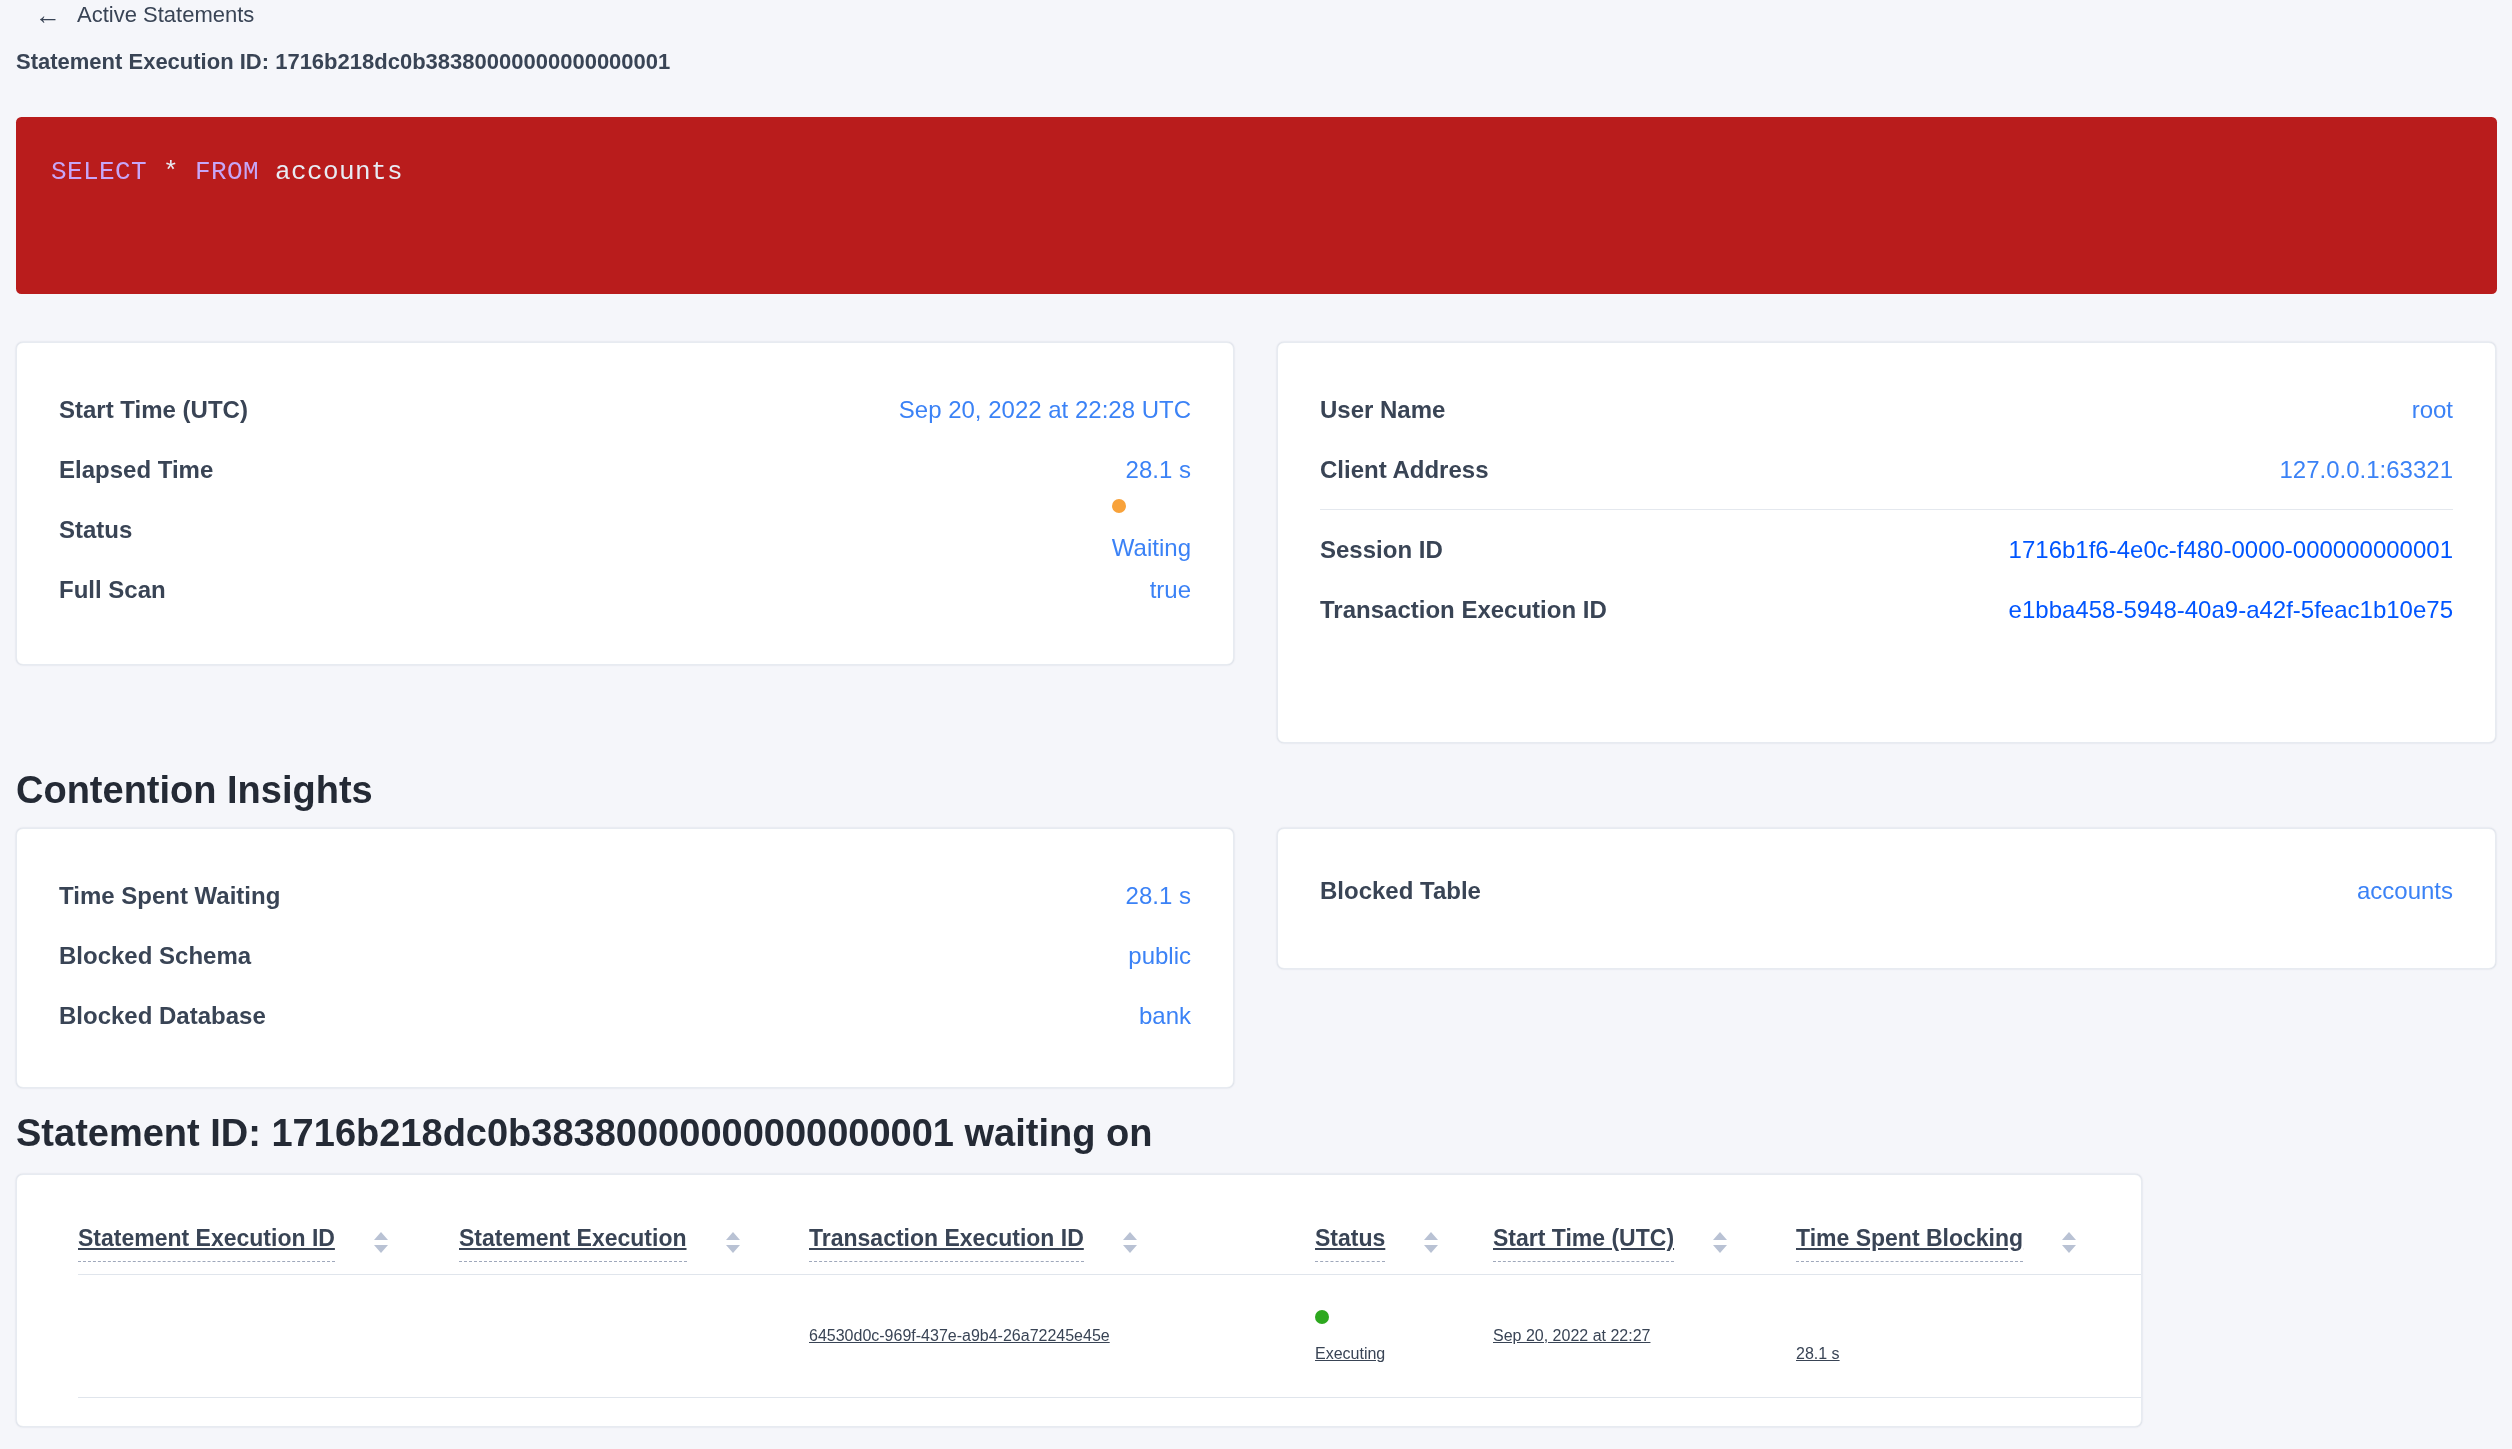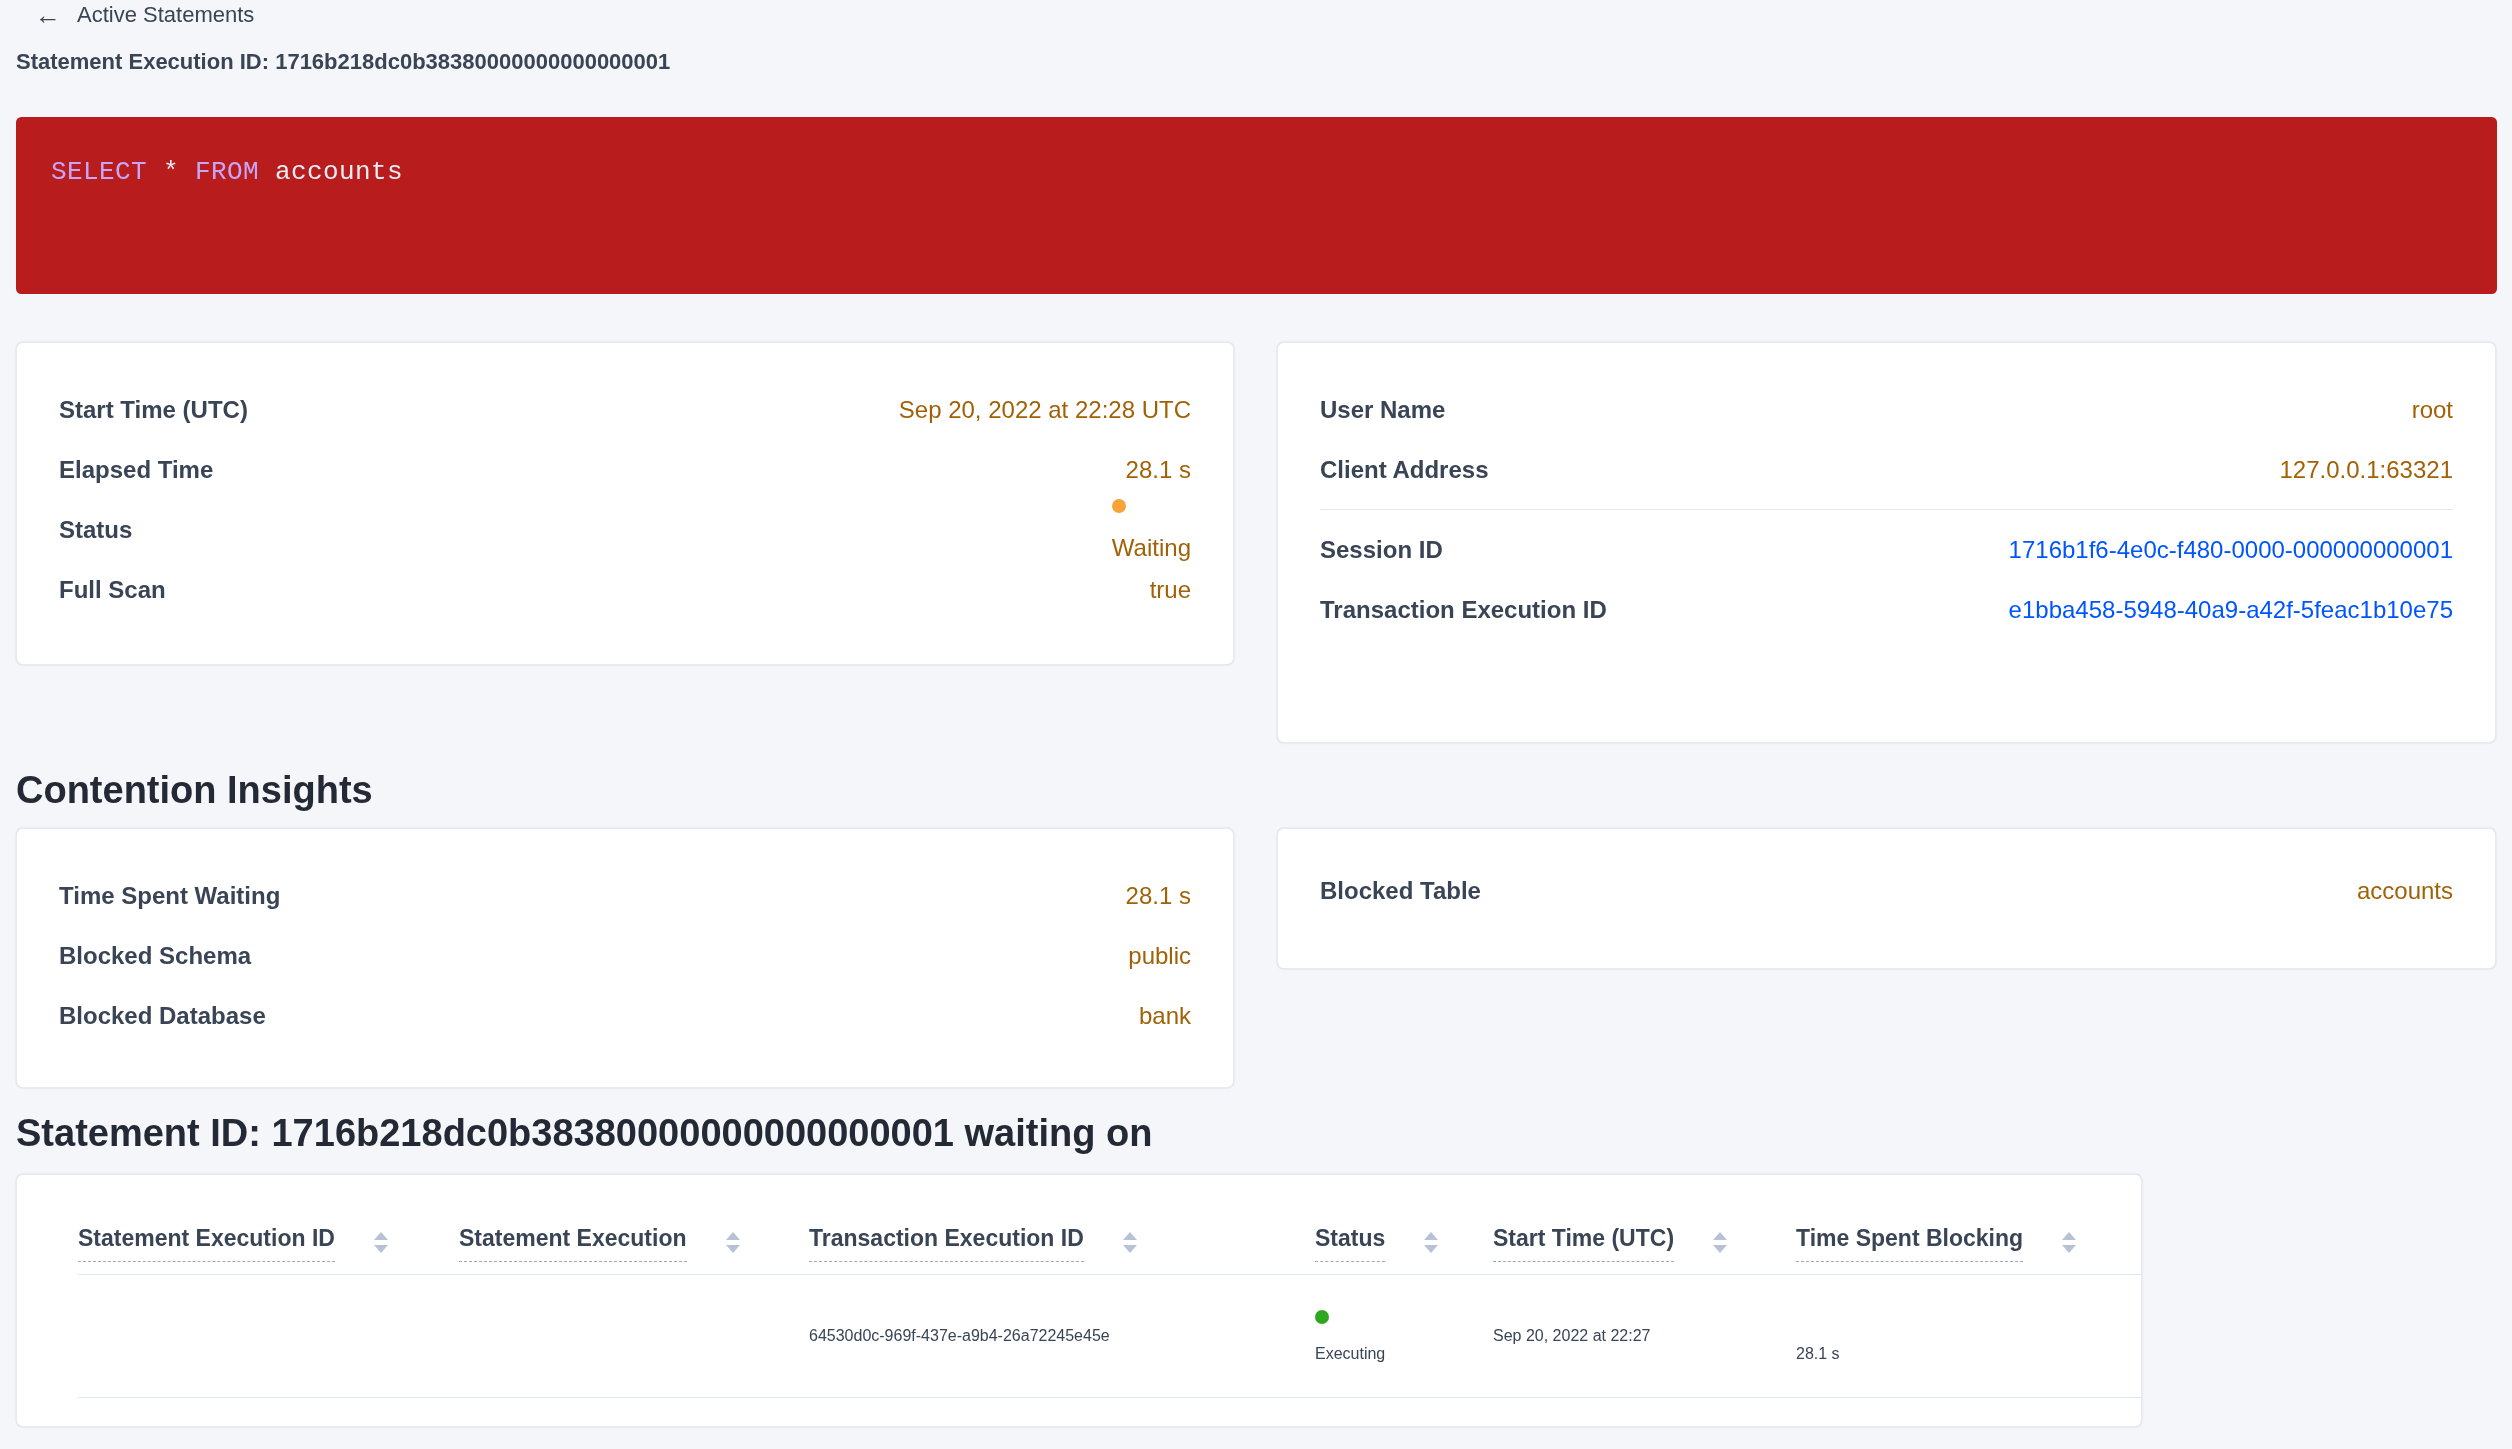--- a/index.html
+++ b/index.html
@@ -25,36 +25,36 @@
   
   .card { position:absolute; background:#fff; border:0.9px solid #e7ebf1; border-radius:7px;
           padding:37px 42px; box-shadow:0 0 1.8px rgba(70,90,120,.25); }
   #card-exec     { left:16px;   top:342px; width:1218px; height:323px; }
   #card-session  { left:1277px; top:342px; width:1219px; height:401px; }
   #card-waiting  { left:16px;   top:828px; width:1218px; height:260px; }
   #card-blocked  { left:1277px; top:828px; width:1219px; height:141px; padding-top:32px; }
 
   .kv { height:60px; display:flex; align-items:center; justify-content:space-between; font-size:24px; }
   .kv .k { font-weight:700; color:#394455; }
-  .kv .v { color:#a16207; text-align:right; }
+  .kv .v { color:#3b82f6; text-align:right; }
   .kv .v.link { color:#0055ff; cursor:pointer; }
   .divider { border-top:0.9px solid #e4e8ee; margin:8.8px 0 10.5px; }
 
   .status-val { display:flex; align-items:flex-start; gap:21px;flex-direction:column; }
   .dot { width:14px; height:14px; border-radius:50%; display:inline-block; flex:0 0 auto; }
   .dot.orange { background:#f8a23a; }
   .dot.green  { background:#2da81e; }
 
   
   .section-heading { position:absolute; left:16px; font-size:38px; font-weight:700; color:#242a35; }
   #contention-heading { top:769px; }
   #waitingon-heading  { top:1112px; }
 
   
-  #table-card { left:16px; top:1174px; width:2126px; height:253px; padding:0 0 0 61px; overflow:hidden; }
+  #table-card { left:16px; top:1174px; width:2126px; height:253px; padding:0 0 0 61px; overflow:hidden;text-decoration:underline; }
   .thead { display:flex; align-items:flex-end; height:100px; border-bottom:0.9px solid #e0e5ec; }
   .th { display:flex; align-items:flex-end; padding-bottom:12.3px; font-size:23px; font-weight:700;
         color:#394455; cursor:pointer; white-space:nowrap; }
   .th-label { border-bottom:1.8px dashed #9fa8bb; padding-bottom:8.8px; }
   .sort { display:flex; flex-direction:column; gap:5.3px; margin-left:39px; margin-bottom:8.8px; }
   .tri-up   { width:0; height:0; border-left:7px solid transparent; border-right:7px solid transparent;
               border-bottom:8.8px solid #b9c2d4; }
   .tri-down { width:0; height:0; border-left:7px solid transparent; border-right:7px solid transparent;
               border-top:8.8px solid #b9c2d4; }
   .trow { display:flex; align-items:center; height:123px; border-bottom:0.9px solid #e0e5ec;

